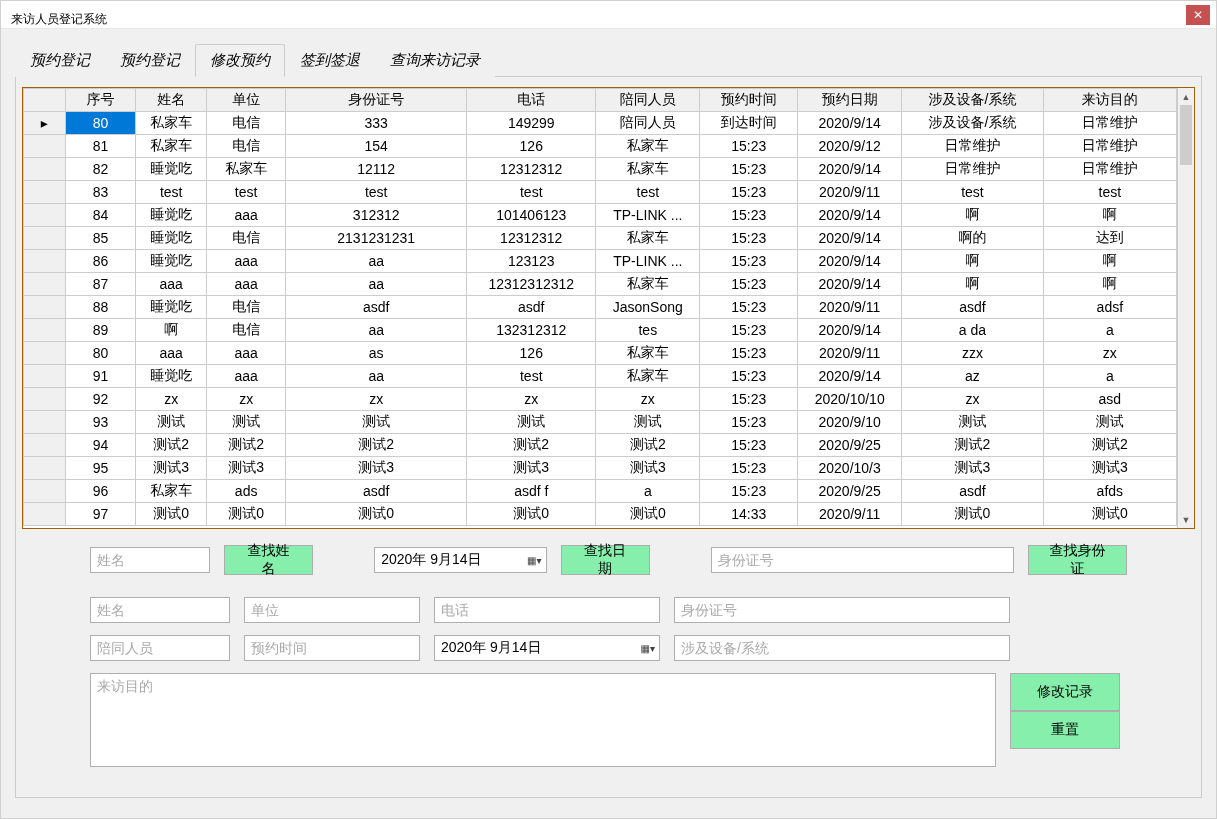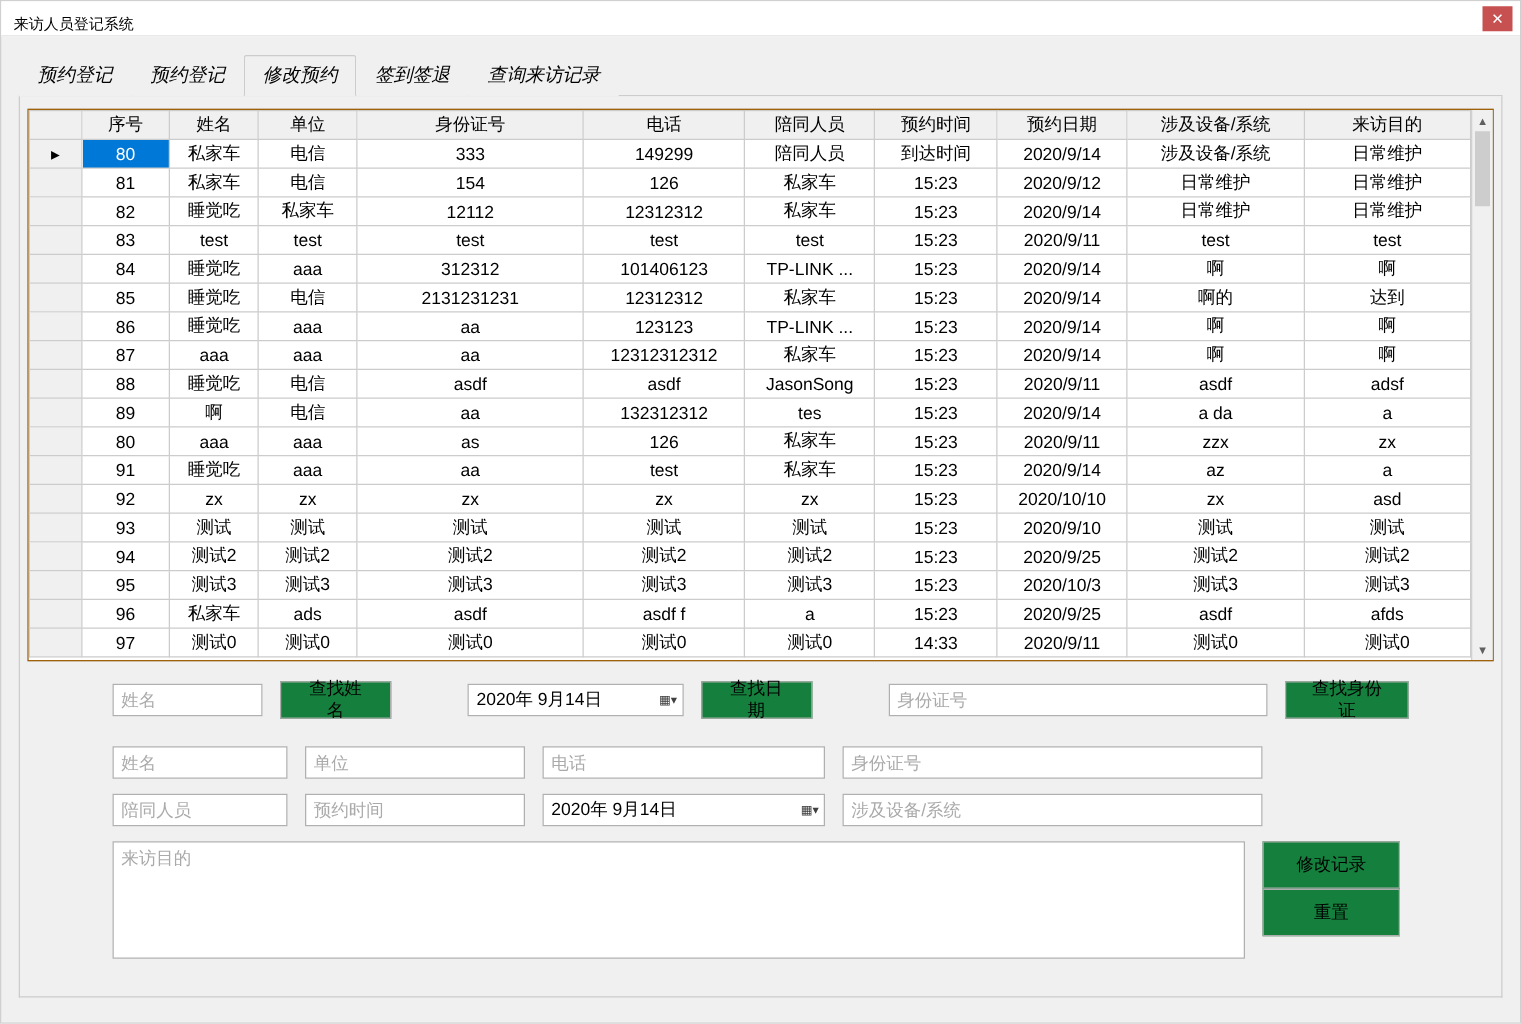--- a/index.html
+++ b/index.html
@@ -25,21 +25,21 @@
 .vscroll-thumb { position: absolute; left: 2px; right: 2px; top: 0; height: 60px; background: #cdcdcd; }
 .vscroll-btn { position: absolute; left: 0; right: 0; height: 17px; background: #f0f0f0; display: flex; align-items: center; justify-content: center; font-size: 9px; color: #606060; cursor: pointer; }
 .vscroll-btn.up { top: 0; }
 .vscroll-btn.dn { bottom: 0; }
 .form-area { padding: 16px 68px 0 68px; }
 .row { display: flex; gap: 14px; margin-bottom: 12px; align-items: center; }
 input[type=text], .textbox { height: 26px; border: 1px solid #b0b0b0; background: #fff; padding: 2px 6px; font-size: 14px; color: #000; font-family: inherit; }
 input[type=text]::placeholder, .textbox::placeholder, textarea::placeholder { color: #aaa; }
 .datepick { height: 26px; border: 1px solid #b0b0b0; background: #fff; display: flex; align-items: center; padding: 0 4px 0 6px; font-size: 14px; }
 .datepick .dp-icon { margin-left: auto; display: flex; align-items: center; gap: 2px; font-size: 10px; color: #404040; }
-.btn { height: 30px; padding: 0 20px; background: #15803d; border: 1px solid #adadad; font-size: 14px; color: #000; cursor: pointer; font-family: inherit; display: inline-flex; align-items: center; justify-content: center; }
+.btn { height: 30px; padding: 0 20px; background: #86efac; border: 1px solid #adadad; font-size: 14px; color: #000; cursor: pointer; font-family: inherit; display: inline-flex; align-items: center; justify-content: center; }
 textarea { border: 1px solid #b0b0b0; background: #fff; padding: 4px 6px; font-size: 14px; font-family: inherit; resize: none; }
 .col-side { display: flex; flex-direction: column; }
 </style>
 </head>
 <body>
 
 <div class="window">
   <div class="titlebar">
     <span class="titlebar-text">来访人员登记系统</span>
     <div class="close-btn">

